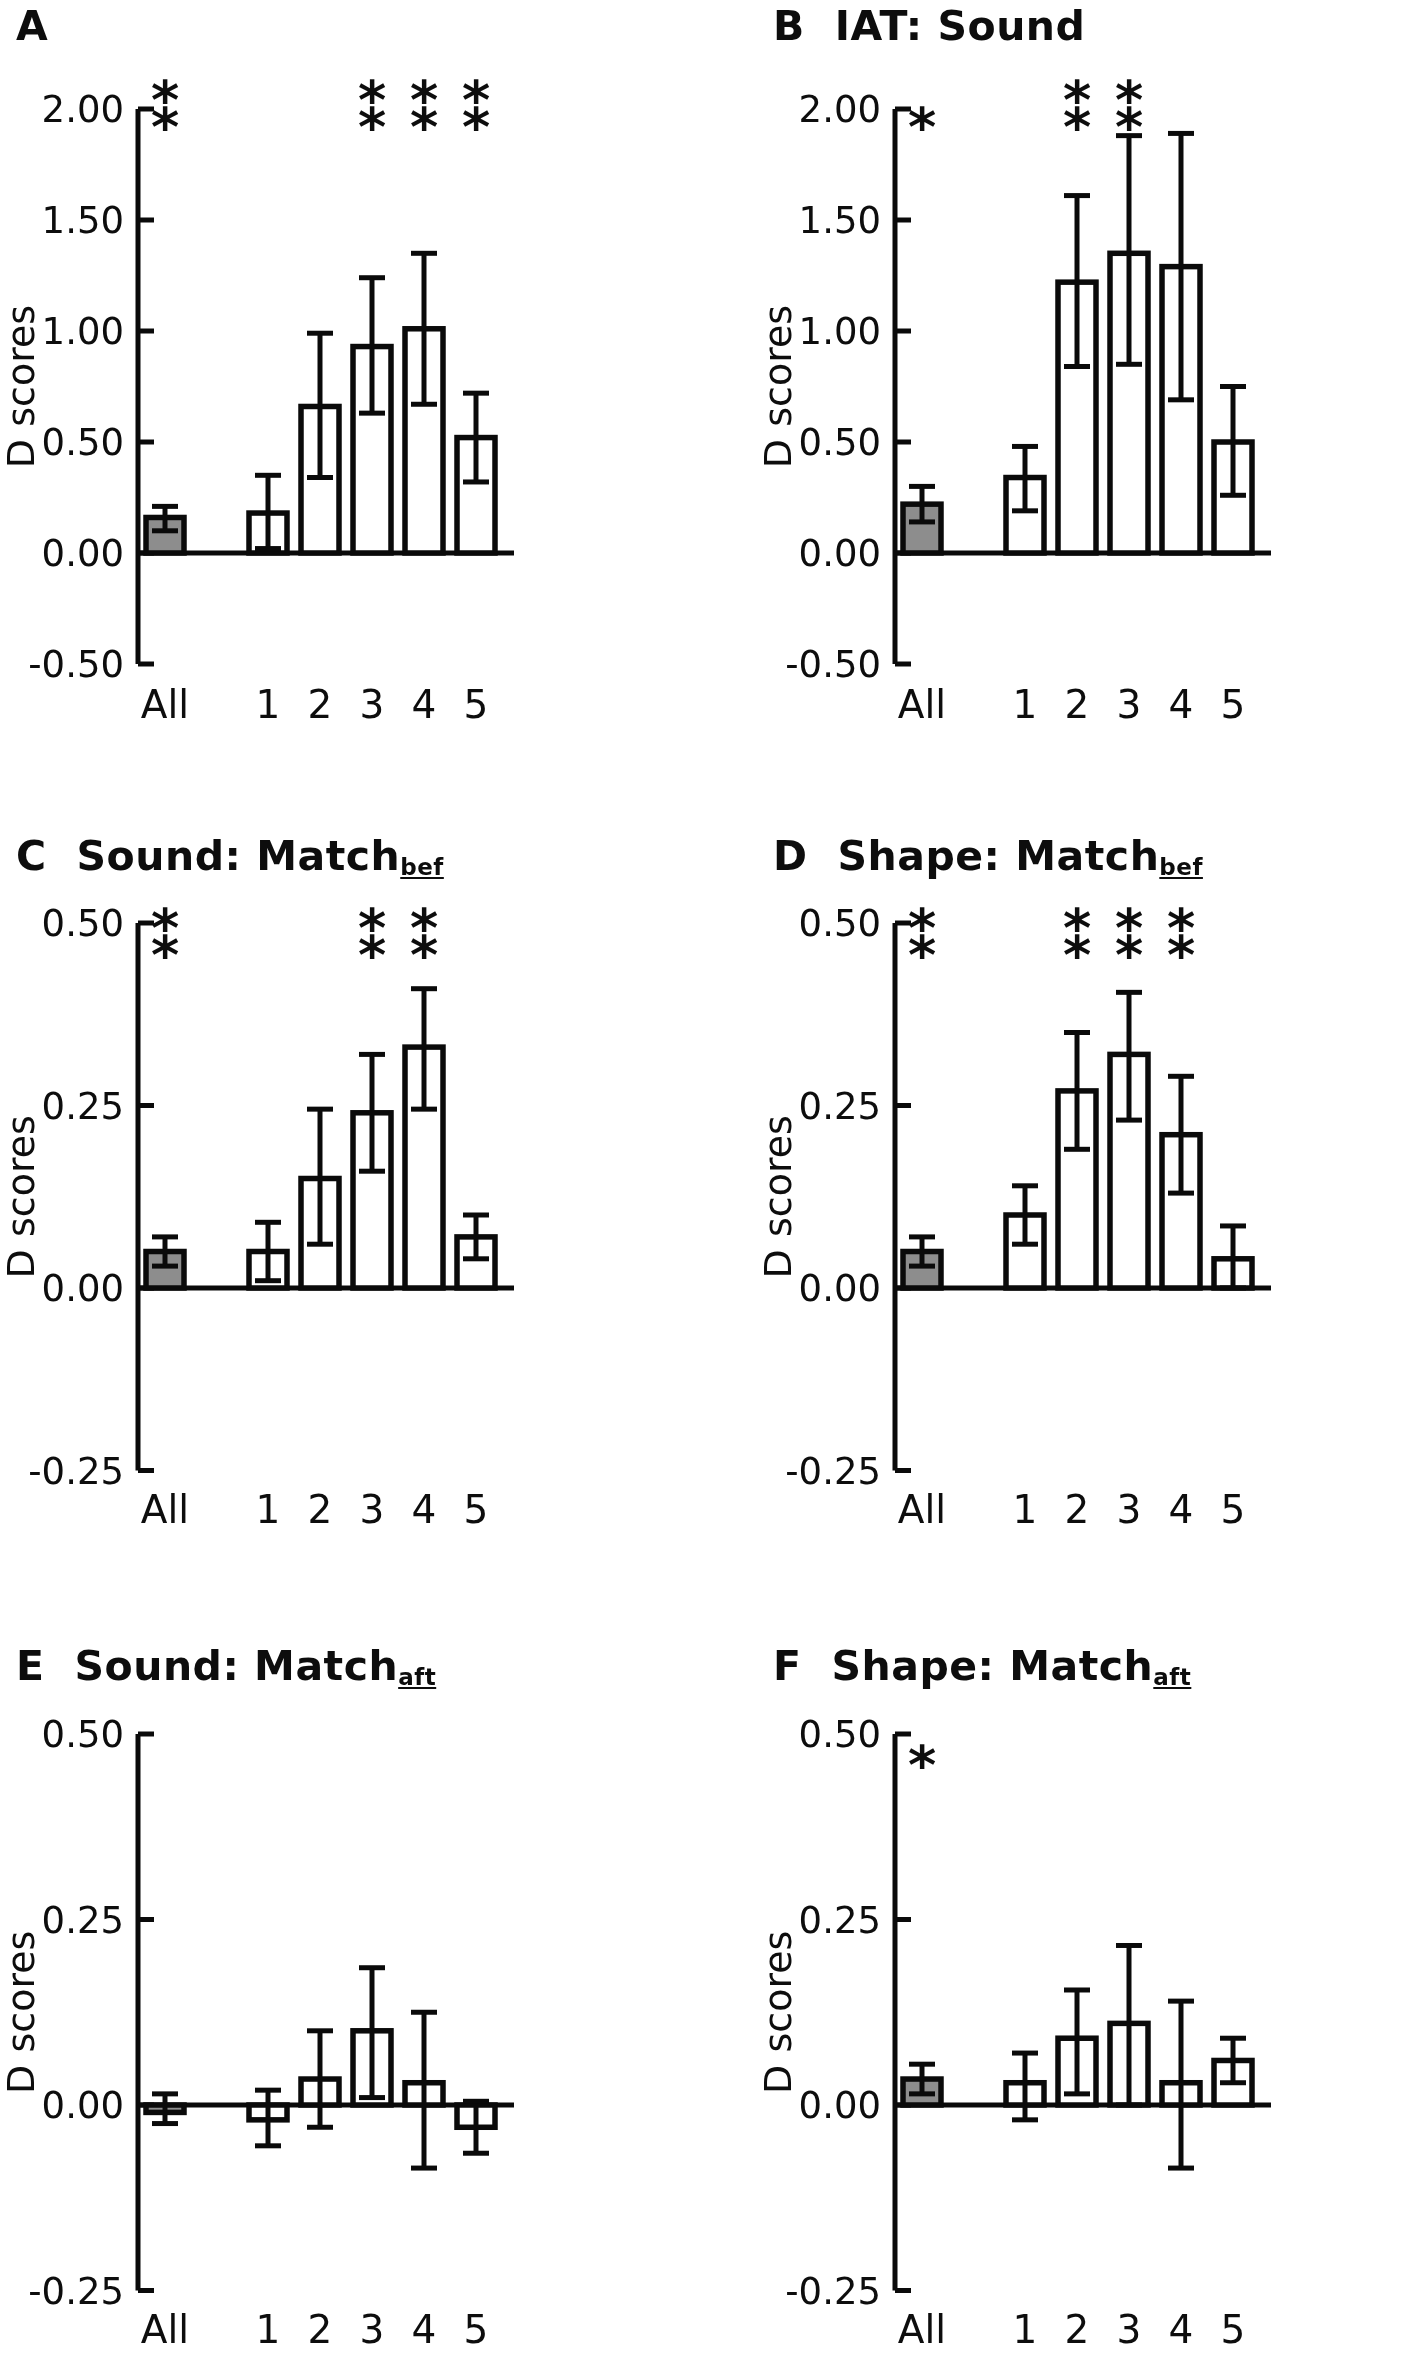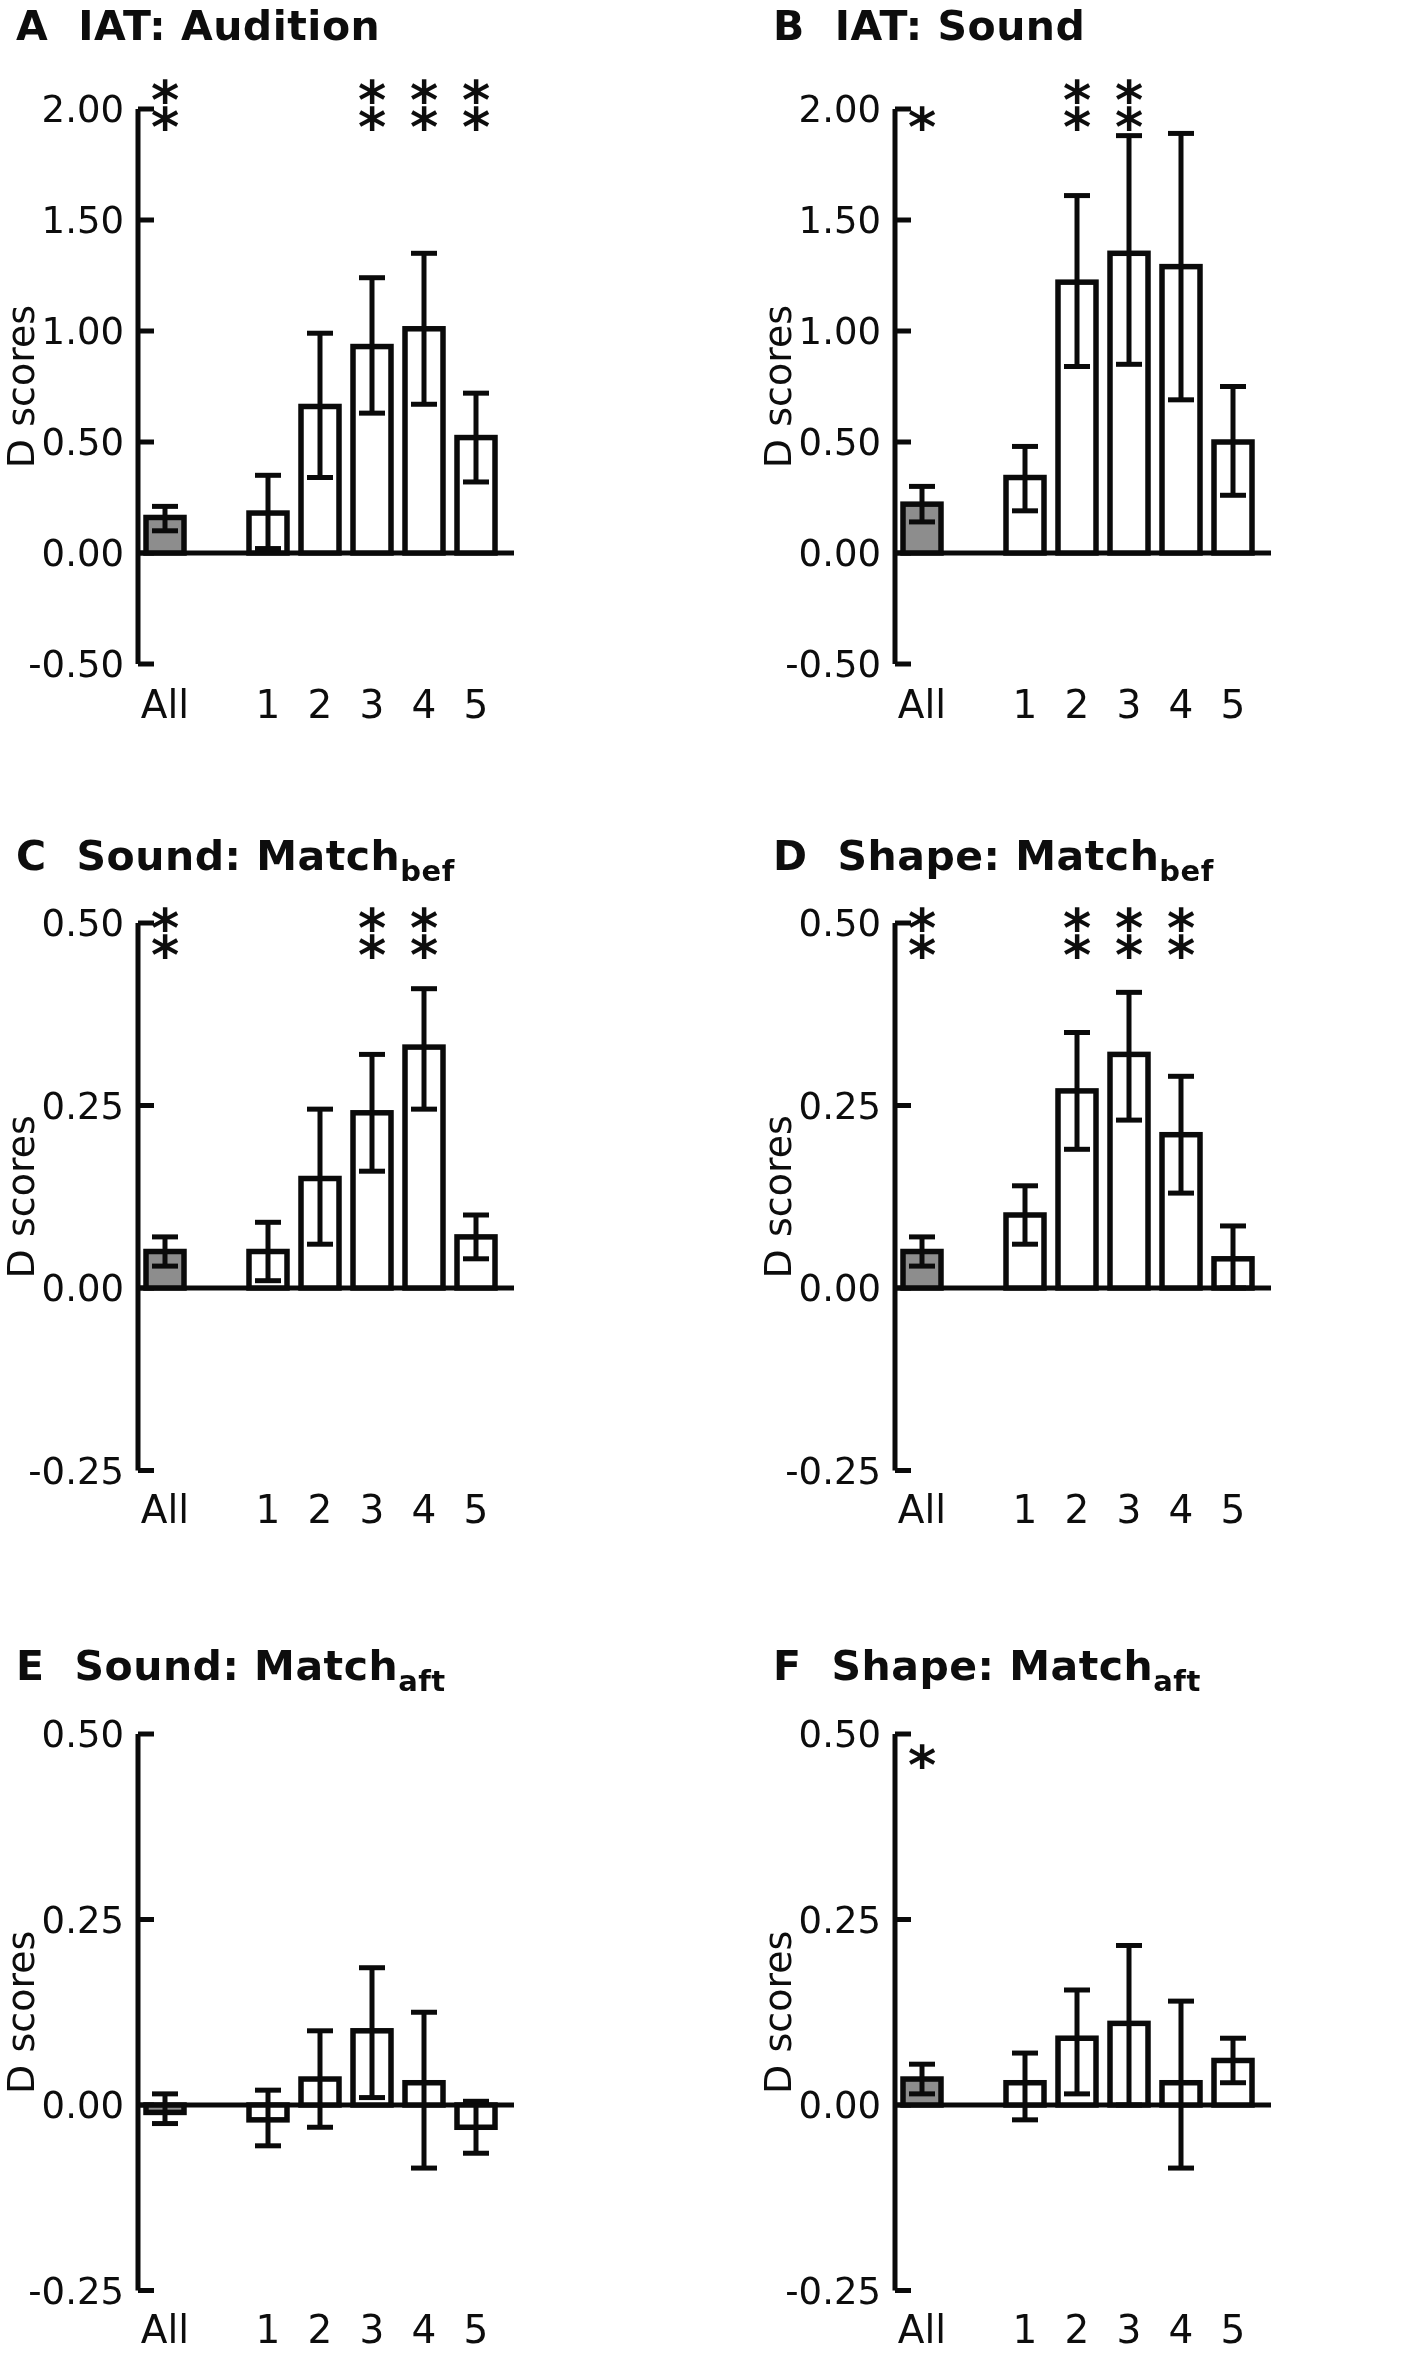--- a/index.html
+++ b/index.html
@@ -15,31 +15,30 @@
   .ptitle {
     position:absolute; left:16px; white-space:nowrap;
     font-weight:bold; font-size:41px; letter-spacing:0.5px; color:#0d0d0d;
     display:flex; align-items:flex-start;
   }
   .panel.colR .ptitle { left:64px; }
   .panel.row1 .ptitle { top:2px; }
   .panel.row2 .ptitle { top:42px; }
   .panel.row3 .ptitle { top:62px; }
   .pletter { margin-right:30px; }
-  .psub { font-size:29px; font-weight:bold; position:relative; top:22px; }
+  .psub { font-size:23px; font-weight:bold; position:relative; top:22px;text-decoration:underline; }
 </style>
 </head>
 <body>
 
 <div id="fig">
 
   <section class="panel row1 colL" style="left:0;top:0">
     <div class="ptitle">
       <span class="pletter">A</span>
-      <span class="pmain">IAT: Audition</span>
 
     </div>
     <svg class="chart" width="709" height="789">
         <g>
           <line x1="138" y1="109" x2="138" y2="664" stroke="#0a0a0a" stroke-width="5"></line>
           <line x1="138" y1="109" x2="154" y2="109" stroke="#0a0a0a" stroke-width="5"></line>
           <text x="124" y="122" font-size="37" text-anchor="end" fill="#0d0d0d" font-family="&quot;DejaVu Sans&quot;,&quot;Liberation Sans&quot;,sans-serif" font-weight="normal">2.00</text>
           <line x1="138" y1="220" x2="154" y2="220" stroke="#0a0a0a" stroke-width="5"></line>
           <text x="124" y="233" font-size="37" text-anchor="end" fill="#0d0d0d" font-family="&quot;DejaVu Sans&quot;,&quot;Liberation Sans&quot;,sans-serif" font-weight="normal">1.50</text>
           <line x1="138" y1="331" x2="154" y2="331" stroke="#0a0a0a" stroke-width="5"></line>

